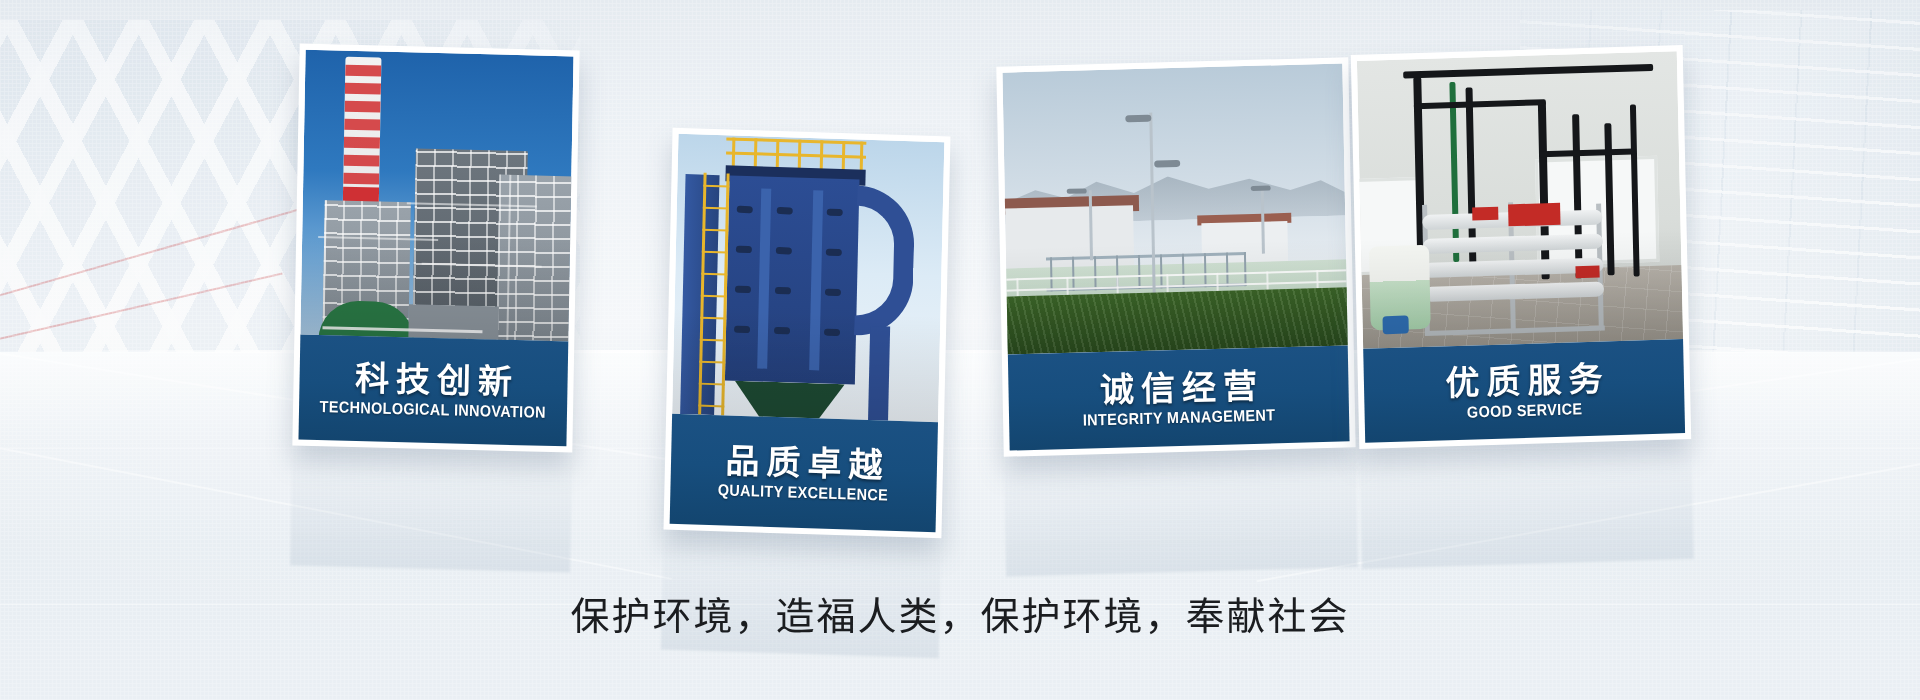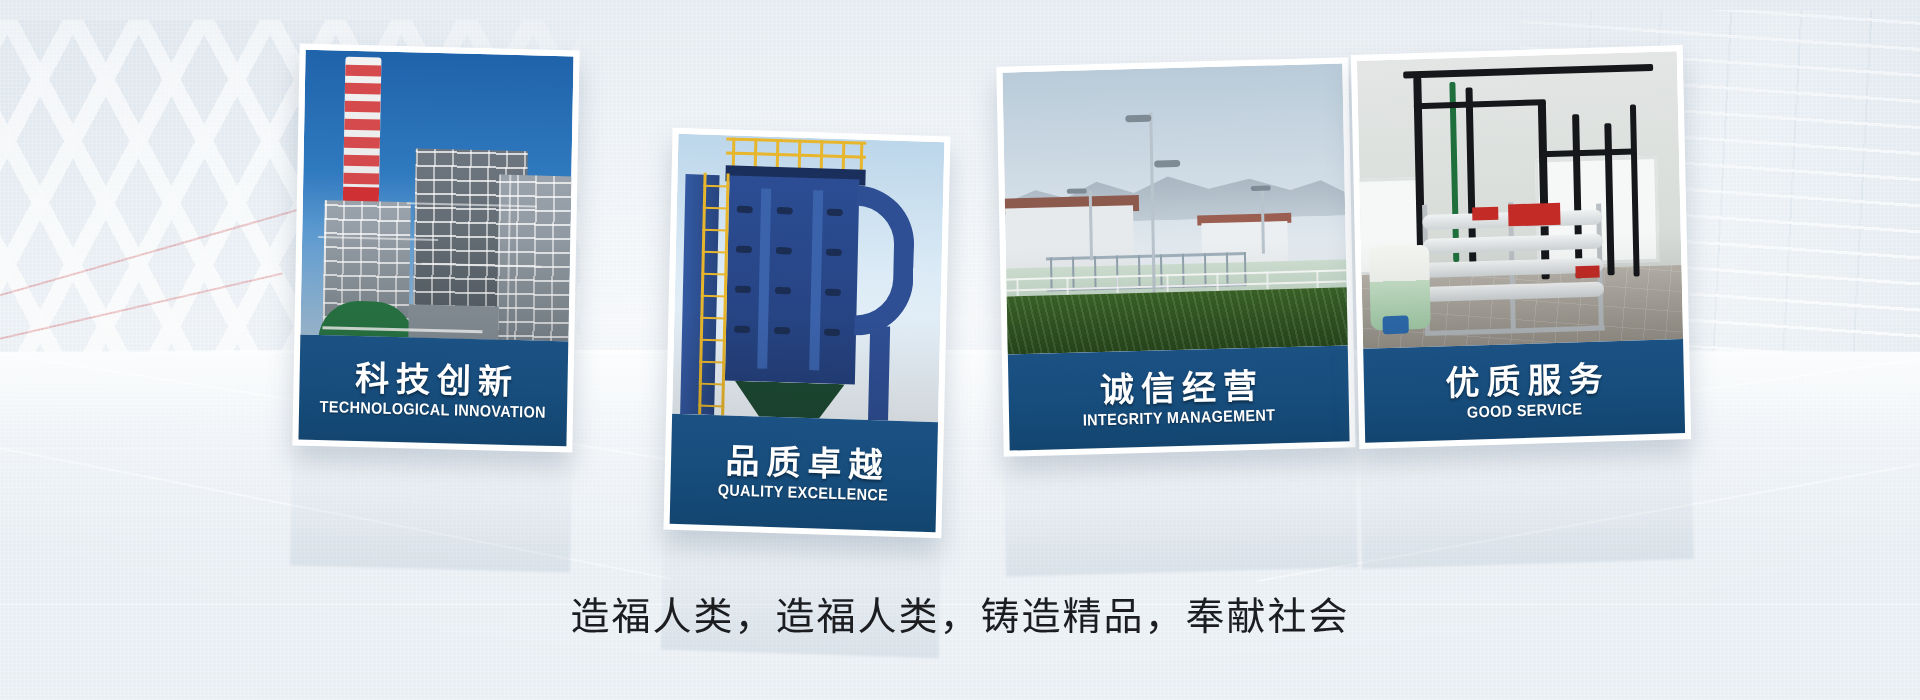--- a/index.html
+++ b/index.html
@@ -374,14 +374,14 @@
       </div>
       <div class="band">
         <div class="cn">优质服务</div>
         <div class="en">GOOD SERVICE</div>
       </div>
       <div class="reflect"></div>
     </div>
 
   </div>
 
-  <div class="tagline">造福人类，造福人类，铸造精品，奉献社会</div>
+  <div class="tagline">保护环境，造福人类，保护环境，奉献社会</div>
 </div>
 
 </body></html>

